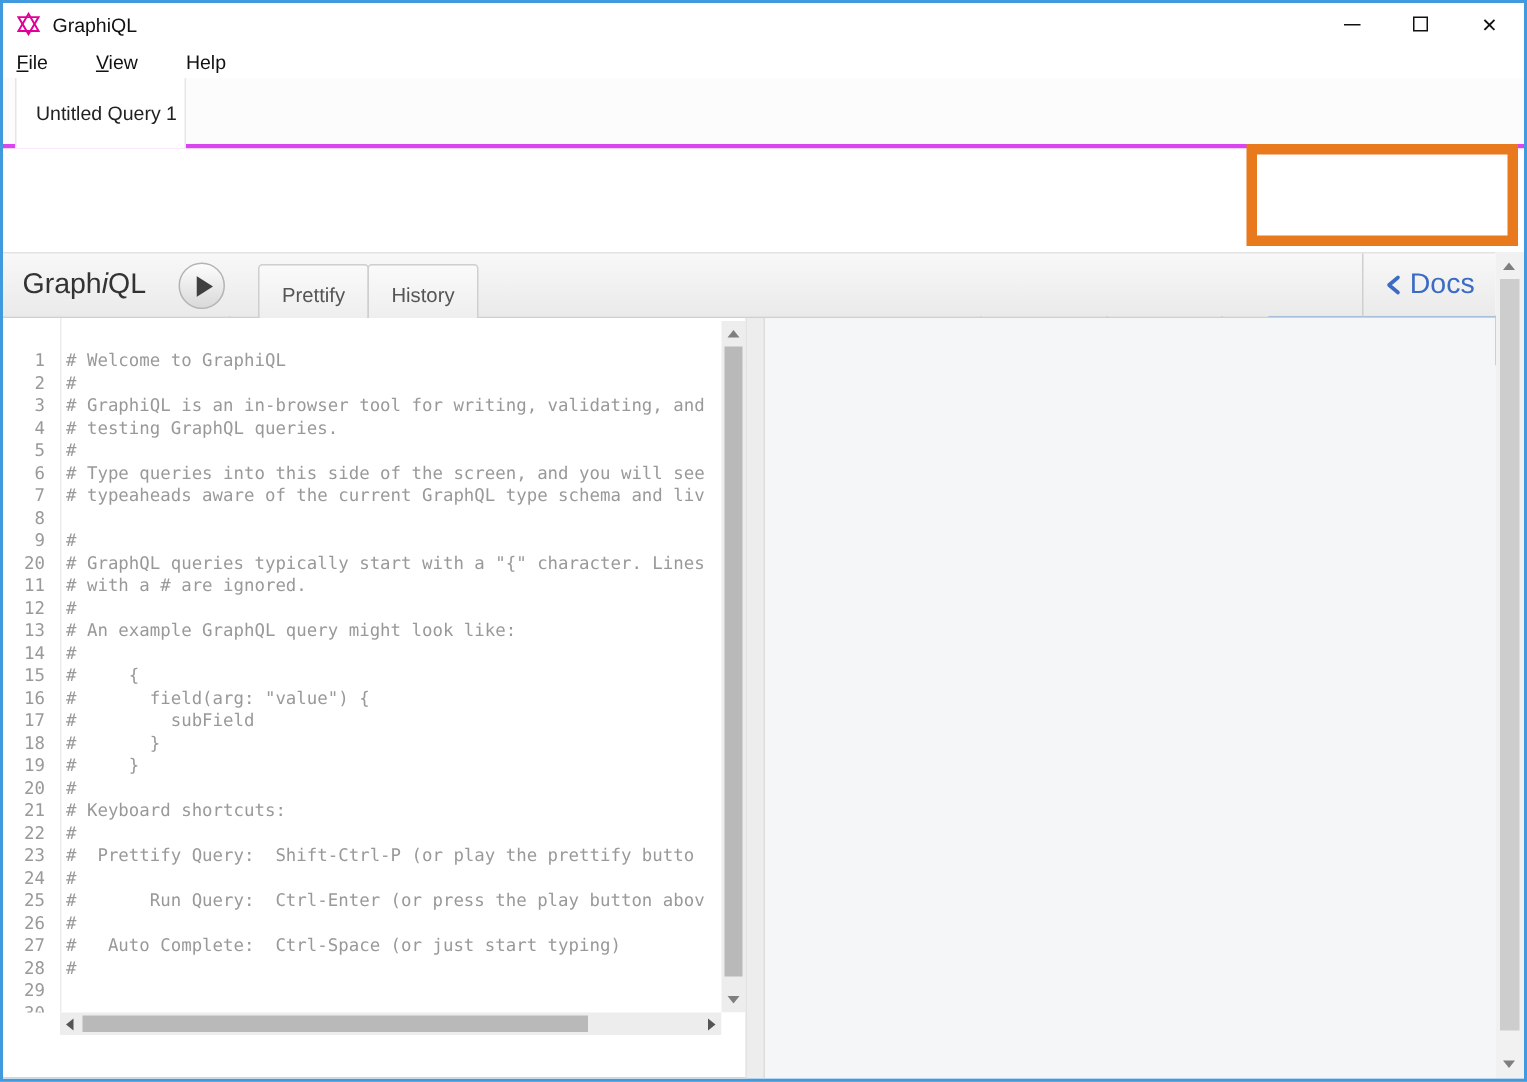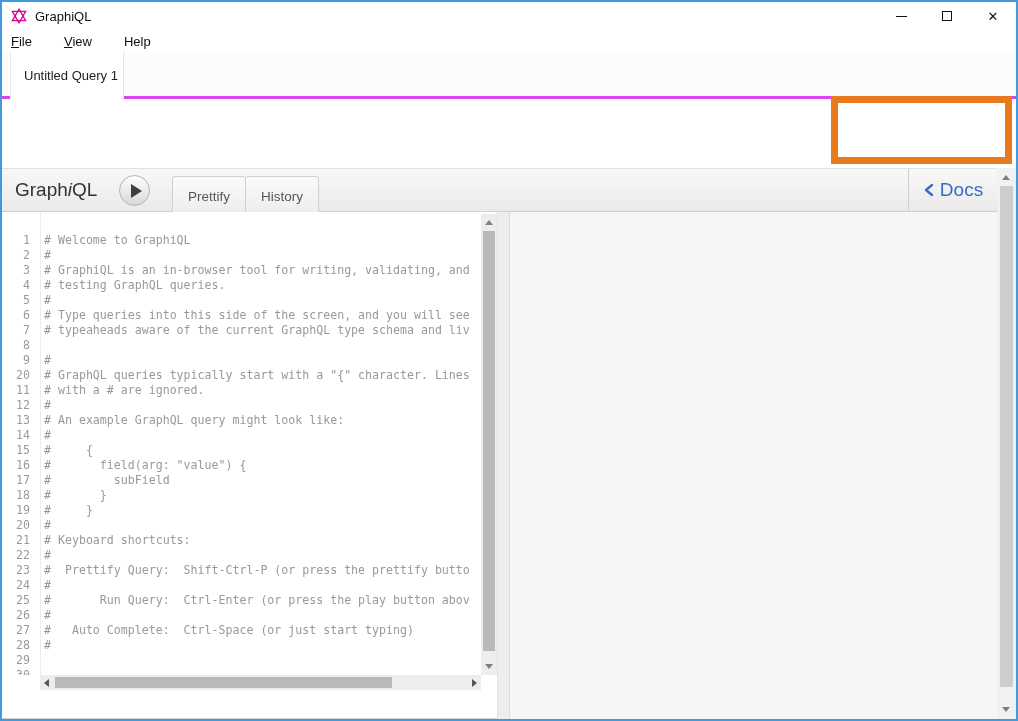--- a/index.html
+++ b/index.html
@@ -238,21 +238,21 @@
         <div class="code-row">
         <span class="gutter-num">21</span>
         <span class="code-text"># Keyboard shortcuts:</span>
       </div>
         <div class="code-row">
         <span class="gutter-num">22</span>
         <span class="code-text">#</span>
       </div>
         <div class="code-row">
         <span class="gutter-num">23</span>
-        <span class="code-text">#  Prettify Query:  Shift-Ctrl-P (or press the prettify butto</span>
+        <span class="code-text">#  Prettify Query:  Shift-Ctrl-P (or play the prettify butto</span>
       </div>
         <div class="code-row">
         <span class="gutter-num">24</span>
         <span class="code-text">#</span>
       </div>
         <div class="code-row">
         <span class="gutter-num">25</span>
         <span class="code-text">#       Run Query:  Ctrl-Enter (or press the play button abov</span>
       </div>
         <div class="code-row">

